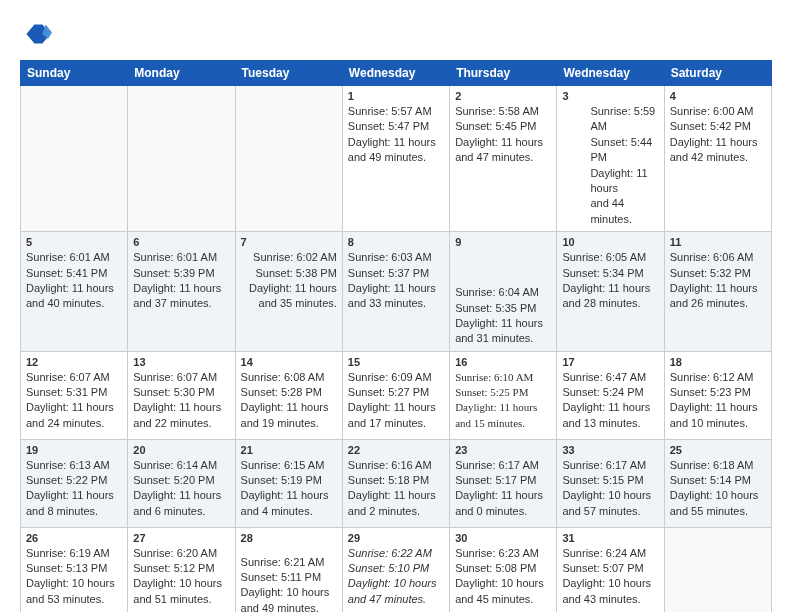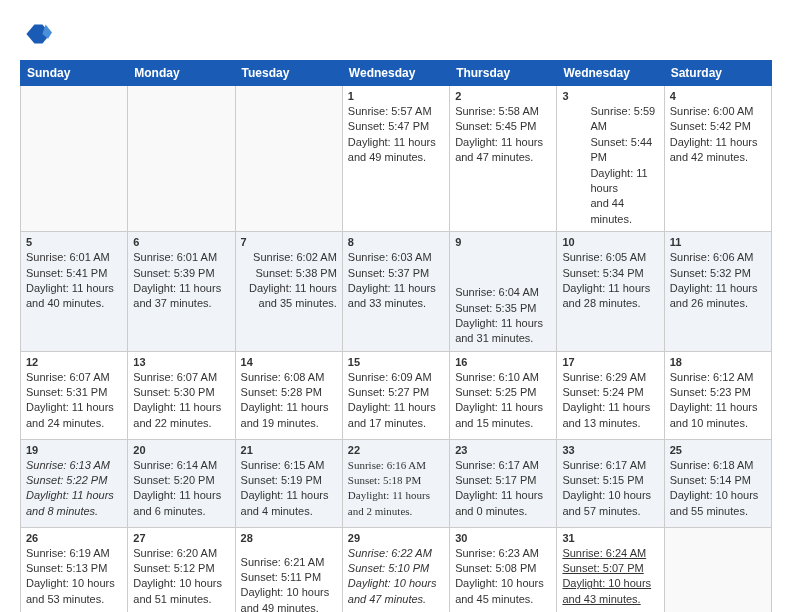--- a/index.html
+++ b/index.html
@@ -241,65 +241,65 @@
           </td>
           <td>
             <span class="day-num">15</span>
             <div class="day-info" style="white-space: pre-line;">Sunrise: 6:09 AM
 Sunset: 5:27 PM
 Daylight: 11 hours
 and 17 minutes.</div>
           </td>
           <td>
             <span class="day-num">16</span>
-            <div class="day-info" style="white-space: pre-line;">Sunrise: 6:10 AM
+            <div class="day-info" style="white-space: pre-line; font-family: Liberation Serif, serif;">Sunrise: 6:10 AM
 Sunset: 5:25 PM
 Daylight: 11 hours
 and 15 minutes.</div>
           </td>
           <td>
             <span class="day-num">17</span>
-            <div class="day-info" style="white-space: pre-line;">Sunrise: 6:29 AM
+            <div class="day-info" style="white-space: pre-line;">Sunrise: 6:47 AM
 Sunset: 5:24 PM
 Daylight: 11 hours
 and 13 minutes.</div>
           </td>
           <td>
             <span class="day-num">18</span>
             <div class="day-info" style="white-space: pre-line;">Sunrise: 6:12 AM
 Sunset: 5:23 PM
 Daylight: 11 hours
 and 10 minutes.</div>
           </td>
         </tr>
         <tr class="row-alt">
           <td>
             <span class="day-num">19</span>
-            <div class="day-info" style="white-space: pre-line; font-style: italic;">Sunrise: 6:13 AM
+            <div class="day-info" style="white-space: pre-line;">Sunrise: 6:13 AM
 Sunset: 5:22 PM
 Daylight: 11 hours
 and 8 minutes.</div>
           </td>
           <td>
             <span class="day-num">20</span>
             <div class="day-info" style="white-space: pre-line;">Sunrise: 6:14 AM
 Sunset: 5:20 PM
 Daylight: 11 hours
 and 6 minutes.</div>
           </td>
           <td>
             <span class="day-num">21</span>
             <div class="day-info" style="white-space: pre-line;">Sunrise: 6:15 AM
 Sunset: 5:19 PM
 Daylight: 11 hours
 and 4 minutes.</div>
           </td>
           <td>
             <span class="day-num">22</span>
-            <div class="day-info" style="white-space: pre-line; font-family: Liberation Serif, serif;">Sunrise: 6:16 AM
+            <div class="day-info" style="white-space: pre-line;">Sunrise: 6:16 AM
 Sunset: 5:18 PM
 Daylight: 11 hours
 and 2 minutes.</div>
           </td>
           <td>
             <span class="day-num">23</span>
             <div class="day-info" style="white-space: pre-line;">Sunrise: 6:17 AM
 Sunset: 5:17 PM
 Daylight: 11 hours
 and 0 minutes.</div>
@@ -350,21 +350,21 @@
           </td>
           <td>
             <span class="day-num">30</span>
             <div class="day-info" style="white-space: pre-line;">Sunrise: 6:23 AM
 Sunset: 5:08 PM
 Daylight: 10 hours
 and 45 minutes.</div>
           </td>
           <td>
             <span class="day-num">31</span>
-            <div class="day-info" style="white-space: pre-line; text-decoration: underline;">Sunrise: 6:24 AM
+            <div class="day-info" style="white-space: pre-line;">Sunrise: 6:24 AM
 Sunset: 5:07 PM
 Daylight: 10 hours
 and 43 minutes.</div>
           </td>
           <td class="empty"></td>
         </tr>
       </tbody>
   </table>
 </div>
 

